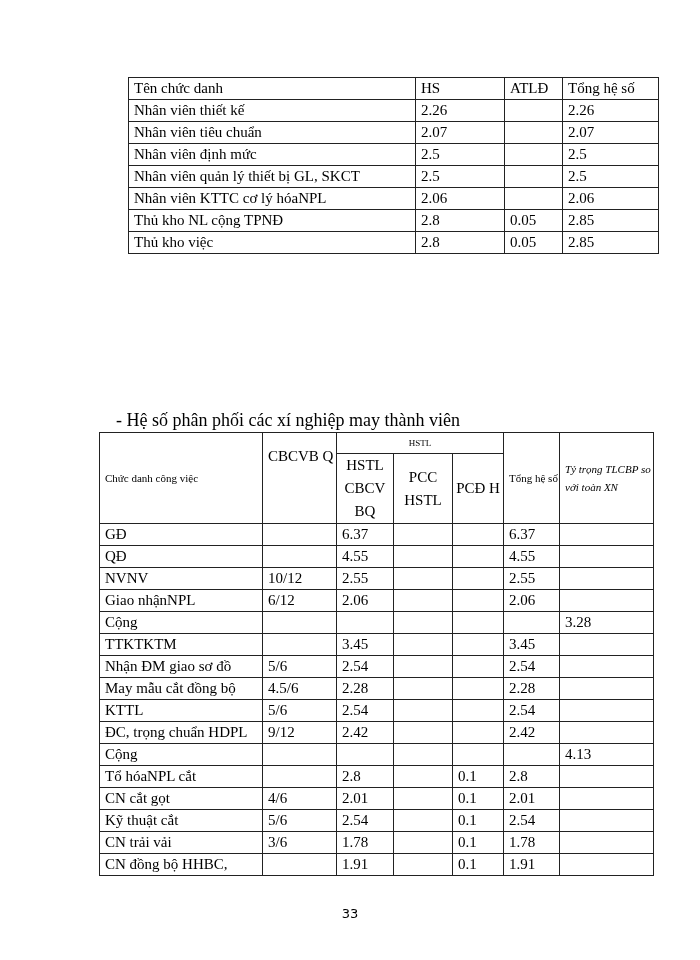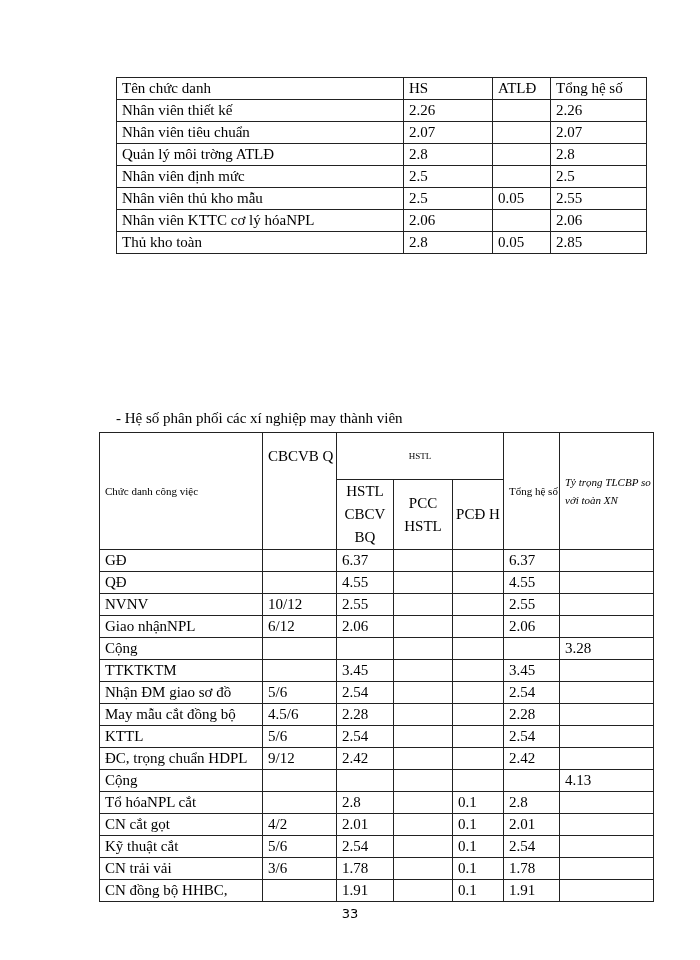--- a/index.html
+++ b/index.html
@@ -1,28 +1,28 @@
 <!DOCTYPE html>
 <html><head>
 <meta charset="utf-8">
 <style>
   html, body { margin:0; padding:0; background:#ffffff; }
   body { width:700px; height:960px; position:relative; overflow:hidden;
          font-family:"Liberation Serif", "DejaVu Serif", serif; color:#000; }
   table { border-collapse:collapse; position:absolute; table-layout:fixed; }
   td { border:1px solid #222; padding:0 0 0 5px; vertical-align:middle;
        font-size:15px; line-height:21px; height:21px; white-space:nowrap; overflow:hidden; }
-  #t1 { left:116px; top:77px; width:530px; }
+  #t1 { left:128px; top:77px; width:530px; }
   #t2 { left:99px; top:432px; width:554px; }
   #t2 td { font-size:15px; }
   #t2 .hd-small { font-size:11px; line-height:14px; }
   #t2 .hd-mid { font-size:15px; line-height:23px; white-space:normal; }
-  #t2 .hd-top { font-size:9px; height:14px; line-height:14px; text-align:center; padding:16px; }
+  #t2 .hd-top { font-size:9px; height:14px; line-height:14px; text-align:center; padding:3px; }
   #t2 .center { text-align:center; padding:0; }
-  #caption { position:absolute; left:116px; top:410px; font-size:15px;text-align:center; }
+  #caption { position:absolute; left:116px; top:410px; font-size:18px;text-align:center; }
   #page-num { position:absolute; left:0; width:700px; top:906px; text-align:center;
               font-family:"DejaVu Sans", sans-serif; font-size:13px; }
 </style>
 </head>
 <body>
 
 <table id="t1">
   <colgroup>
     <col style="width:287px">
       <col style="width:89px">
@@ -42,45 +42,45 @@
         <td></td>
         <td>2.26</td>
       </tr>
       <tr>
         <td>Nhân viên tiêu chuẩn</td>
         <td>2.07</td>
         <td></td>
         <td>2.07</td>
       </tr>
       <tr>
-        <td>Quản lý môi trờng   ATLĐ</td>
-        <td>2.8</td>
-        <td></td>
-        <td>2.8</td>
-      </tr>
-      <tr>
         <td>Nhân viên định mức</td>
         <td>2.5</td>
         <td></td>
         <td>2.5</td>
       </tr>
       <tr>
-        <td>Nhân viên thủ kho mẫu</td>
-        <td>2.5</td>
+        <td>Nhân viên quản lý thiết bị GL, SKCT</td>
+        <td>2.5</td>
+        <td></td>
+        <td>2.5</td>
+      </tr>
+      <tr>
+        <td>Nhân viên KTTC cơ lý hóaNPL</td>
+        <td>2.06</td>
+        <td></td>
+        <td>2.06</td>
+      </tr>
+      <tr>
+        <td>Thủ kho NL cộng TPNĐ</td>
+        <td>2.8</td>
         <td>0.05</td>
-        <td>2.55</td>
-      </tr>
-      <tr>
-        <td>Nhân viên KTTC cơ lý hóaNPL</td>
-        <td>2.06</td>
-        <td></td>
-        <td>2.06</td>
-      </tr>
-      <tr>
-        <td>Thủ kho toàn</td>
+        <td>2.85</td>
+      </tr>
+      <tr>
+        <td>Thủ kho việc</td>
         <td>2.8</td>
         <td>0.05</td>
         <td>2.85</td>
       </tr>
     </tbody>
 </table>
 
 <div id="caption">- Hệ số phân phối các xí nghiệp may thành viên</div>
 
 <table id="t2">
@@ -209,21 +209,21 @@
         <td>Tổ hóaNPL   cắt</td>
         <td></td>
         <td>2.8</td>
         <td></td>
         <td>0.1</td>
         <td>2.8</td>
         <td></td>
       </tr>
       <tr>
         <td>CN cắt gọt</td>
-        <td>4/2</td>
+        <td>4/6</td>
         <td>2.01</td>
         <td></td>
         <td>0.1</td>
         <td>2.01</td>
         <td></td>
       </tr>
       <tr>
         <td>Kỹ thuật cắt</td>
         <td>5/6</td>
         <td>2.54</td>

